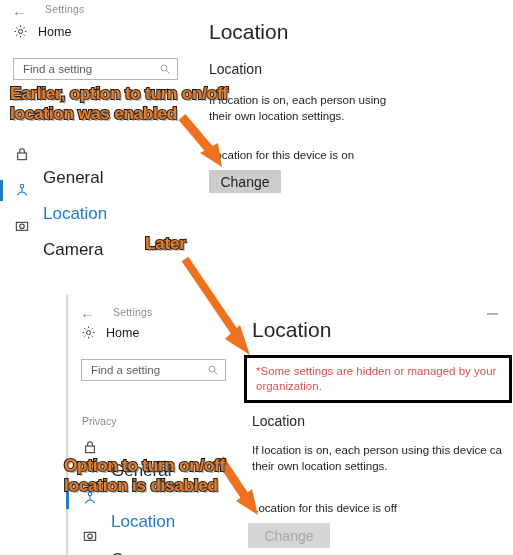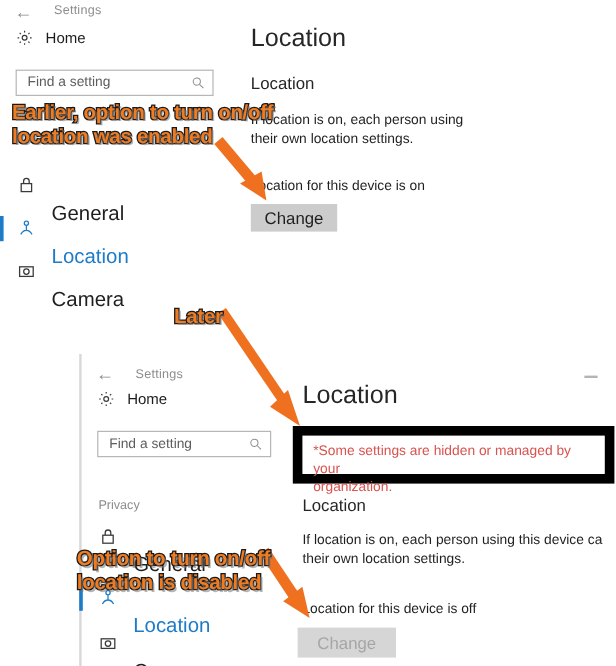--- a/index.html
+++ b/index.html
@@ -150,21 +150,21 @@
     padding: 0;
     text-align: center;
   }
   .btn.disabled {
     background: #d6d6d6;
     color: #a6a6a6;
   }
 
   .warn-box {
     position: absolute;
-    border: 8px solid #000000;
+    border: 3px solid #000000;
     box-sizing: border-box;
     background: #fff;
     padding: 6px 9px 7px 9px;
   }
   .warn-text {
     font-size: 11.5px;
     color: #d9534f;
     line-height: 15px;
     white-space: pre-line;
   }
@@ -344,15 +344,15 @@
   <path d="M70 100 L45 84 L60 70 Z" fill="#ef7120"></path>
 </svg>
 
 <svg class="arrow" style="left:214px; top:455px; width:64px; height:70px;" viewBox="0 0 64 70">
   <path d="M6 4 L34 46" stroke="#ef7120" stroke-width="9" stroke-linecap="butt"></path>
   <path d="M44 60 L22 46 L38 34 Z" fill="#ef7120"></path>
 </svg>
 
 <div class="annot" style="left:10px; top:84px;">Earlier, option to turn on/off
 location was enabled</div>
-<div class="annot" style="left:145px; top:234px;margin-top:20px;">Later</div>
+<div class="annot" style="left:145px; top:234px;">Later</div>
 <div class="annot" style="left:64px; top:436px;margin-top:20px;">Option to turn on/off
 location is disabled</div>
 
 </body></html>

